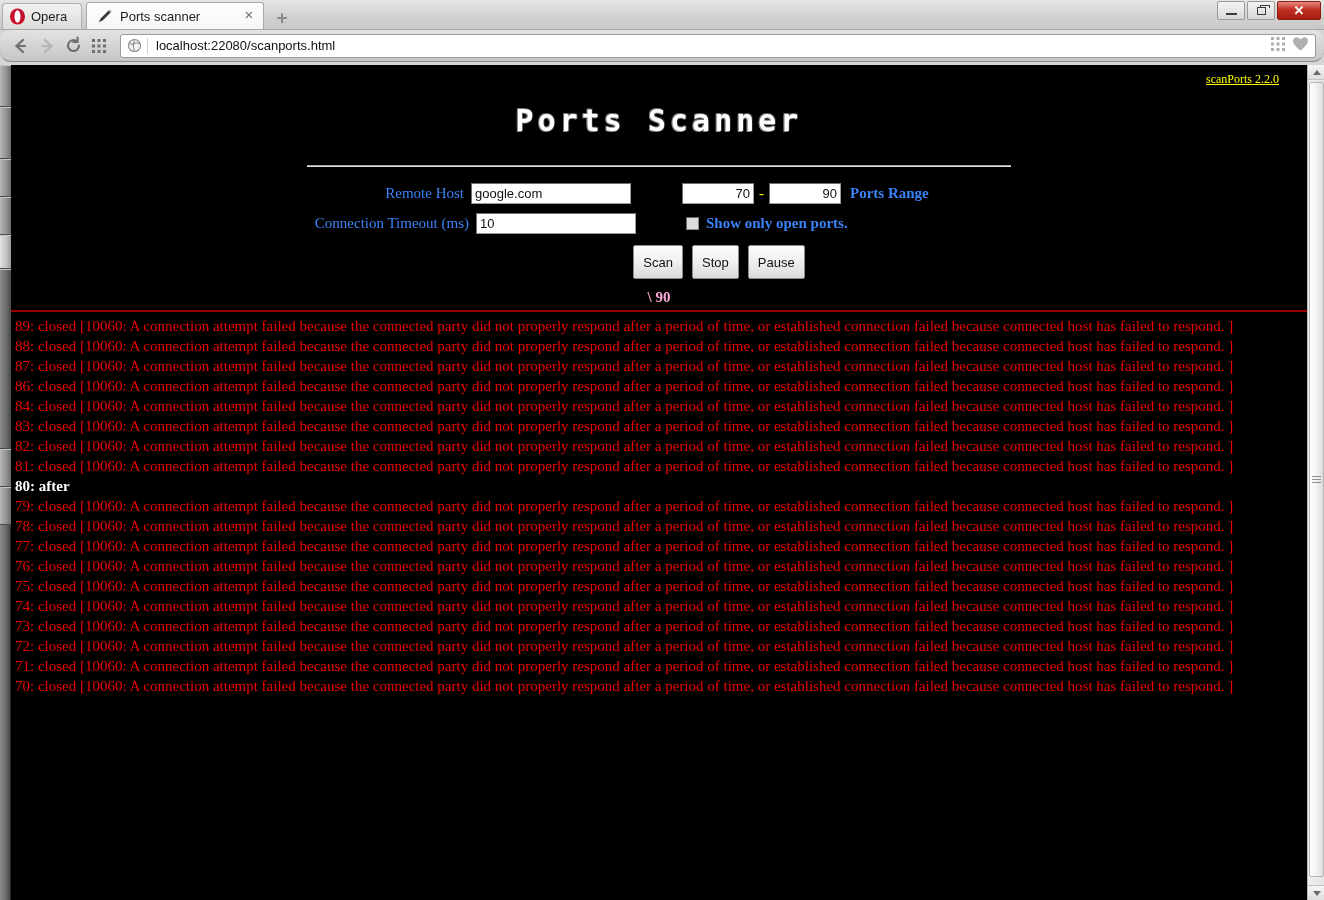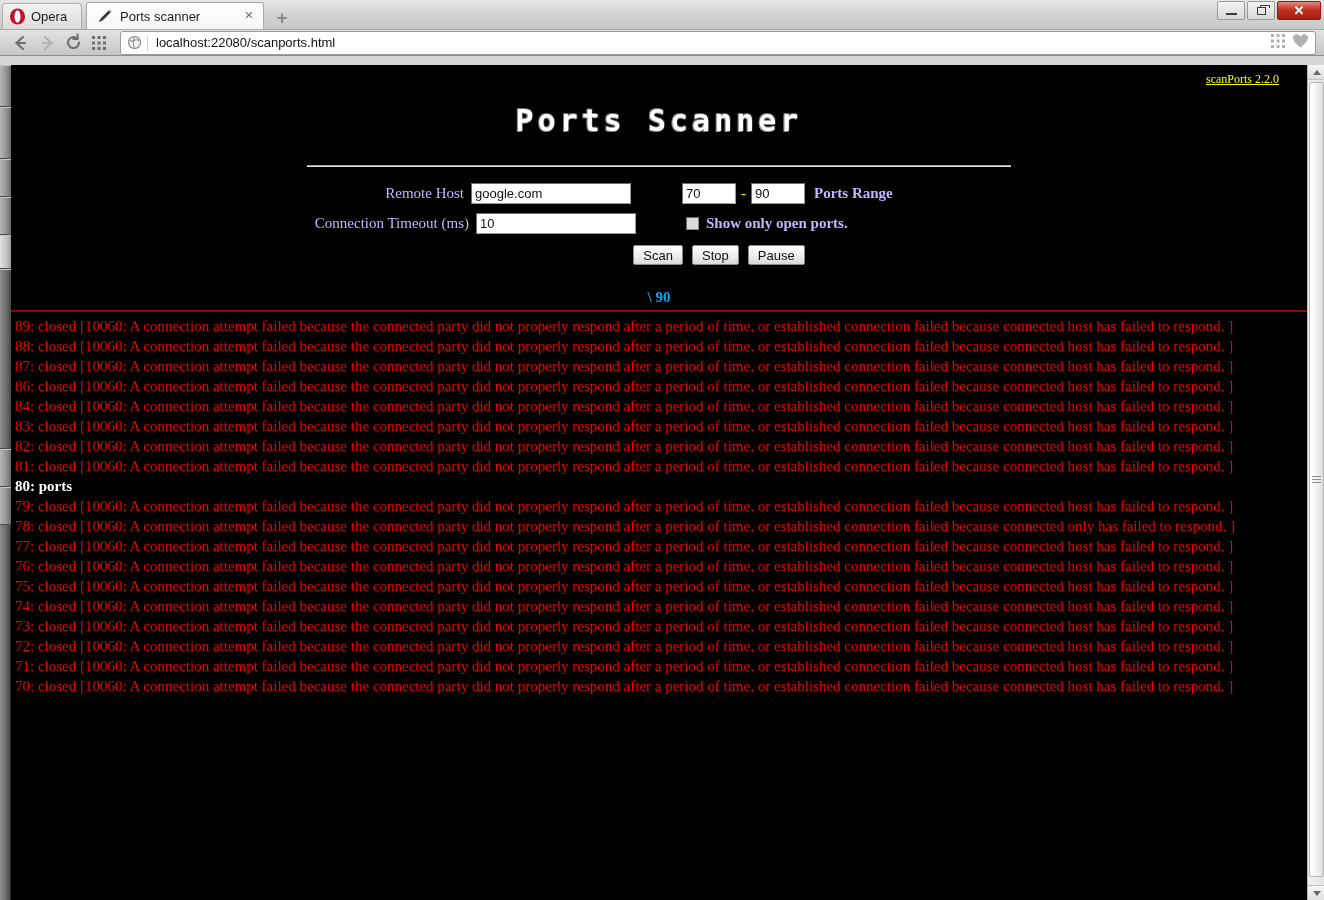--- a/index.html
+++ b/index.html
@@ -102,25 +102,26 @@
     width: 9px; height: 8px; border: 1.5px solid #3a3a3a;
     position: relative;
   }
   .maxsq:after {
     content:""; position:absolute; left: 2px; top: -3px;
     width: 8px; height: 2px; border: 1.5px solid #3a3a3a; border-bottom:none;
   }
 
   
   #navbar {
-    height: 26px;
+    height: 32px;
     background: linear-gradient(to bottom, #e3e3e1 0%, #d4d4d2 50%, #c6c6c4 100%);
     border-bottom: 1px solid #8e8e8c;
     display: flex; align-items: center;
     padding: 4px 8px;
+    border-radius: 11px;
   }
   .navbtn {
     width: 26px; height: 26px;
     display: flex; align-items: center; justify-content: center;
     color: #6f6f6d;
     flex: none;
   }
   .navbtn.disabled { color: #b4b4b2; }
   .urlbar {
     flex: 1; height: 24px;
@@ -239,21 +240,21 @@
   
   #form-area {
     margin-top: 16px;
     position: relative;
     height: 92px;
   }
   .frow { display:flex; align-items:center; }
   .lbl {
     font-family: "Liberation Serif", serif;
     font-size: 15px;
-    color: #c4b5fd;
+    color: #3b82f6;
     white-space: nowrap;
   }
   input.txt {
     font-family: "Liberation Sans", sans-serif;
     font-size: 13px;
     color: #111;
     background: #fff;
     border: 1px solid #9a9a98;
     border-top-color:#6e6e6c;
     border-left-color:#6e6e6c;
@@ -272,21 +273,21 @@
     position:absolute; left: 5px; top: 30px;
     width: 620px;
     justify-content: flex-end;
   }
   #timeout-row .lbl { margin-right: 7px; }
   #timeout-input { width: 160px; }
   #ports-row {
     position:absolute; left: 671px; top: 0;
     display:flex; align-items:center;
   }
-  #port-from, #port-to { width: 54px; }
+  #port-from, #port-to { width: 72px; text-align: right; }
   .dash { color:#ffff00; font-family:"Liberation Serif",serif; font-size:15px; margin: 0 5px; }
   #ports-range-label { margin-left: 9px; font-weight: bold; }
   #openonly-row {
     position:absolute; left: 675px; top: 32px;
     display:flex; align-items:center;
   }
   #openonly-check {
     width: 13px; height: 13px;
     background: #dcdcda;
     border: 1px solid #8a8a88;
@@ -301,34 +302,34 @@
     display:flex; justify-content:center; gap: 9px;
     padding-left: 120px;
   }
   button.btn {
     font-family: "Liberation Sans", sans-serif;
     font-size: 13px;
     color: #111;
     background: linear-gradient(to bottom, #fdfdfb 0%, #efefed 50%, #dadad8 100%);
     border: 1px solid #8c8c8a;
     border-radius: 2px;
-    height: 20px;
+    height: 34px;
     min-width: 44px;
     padding: 0 9px;
     cursor: pointer;
   }
 
   
   #progress-text {
     margin-top: 14px;
     text-align: center;
     font-family: "Liberation Serif", serif;
     font-size: 15px;
     font-weight: bold;
-    color: #0ea5e9;
+    color: #f9a8d4;
     height: 18px;
   }
   #progress-rule {
     width: 1296px;
     height: 2px;
     background: #990000;
     margin-top: 3px;
   }
 
   
@@ -512,23 +513,23 @@
 
       <div id="log">
           <div class="logline closed">89: closed [10060: A connection attempt failed because the connected party did not properly respond after a period of time, or established connection failed because connected host has failed to respond. ]</div>
           <div class="logline closed">88: closed [10060: A connection attempt failed because the connected party did not properly respond after a period of time, or established connection failed because connected host has failed to respond. ]</div>
           <div class="logline closed">87: closed [10060: A connection attempt failed because the connected party did not properly respond after a period of time, or established connection failed because connected host has failed to respond. ]</div>
           <div class="logline closed">86: closed [10060: A connection attempt failed because the connected party did not properly respond after a period of time, or established connection failed because connected host has failed to respond. ]</div>
           <div class="logline closed">84: closed [10060: A connection attempt failed because the connected party did not properly respond after a period of time, or established connection failed because connected host has failed to respond. ]</div>
           <div class="logline closed">83: closed [10060: A connection attempt failed because the connected party did not properly respond after a period of time, or established connection failed because connected host has failed to respond. ]</div>
           <div class="logline closed">82: closed [10060: A connection attempt failed because the connected party did not properly respond after a period of time, or established connection failed because connected host has failed to respond. ]</div>
           <div class="logline closed">81: closed [10060: A connection attempt failed because the connected party did not properly respond after a period of time, or established connection failed because connected host has failed to respond. ]</div>
-          <div class="logline open">80: ports</div>
+          <div class="logline open">80: after</div>
           <div class="logline closed">79: closed [10060: A connection attempt failed because the connected party did not properly respond after a period of time, or established connection failed because connected host has failed to respond. ]</div>
-          <div class="logline closed">78: closed [10060: A connection attempt failed because the connected party did not properly respond after a period of time, or established connection failed because connected only has failed to respond. ]</div>
+          <div class="logline closed">78: closed [10060: A connection attempt failed because the connected party did not properly respond after a period of time, or established connection failed because connected host has failed to respond. ]</div>
           <div class="logline closed">77: closed [10060: A connection attempt failed because the connected party did not properly respond after a period of time, or established connection failed because connected host has failed to respond. ]</div>
           <div class="logline closed">76: closed [10060: A connection attempt failed because the connected party did not properly respond after a period of time, or established connection failed because connected host has failed to respond. ]</div>
           <div class="logline closed">75: closed [10060: A connection attempt failed because the connected party did not properly respond after a period of time, or established connection failed because connected host has failed to respond. ]</div>
           <div class="logline closed">74: closed [10060: A connection attempt failed because the connected party did not properly respond after a period of time, or established connection failed because connected host has failed to respond. ]</div>
           <div class="logline closed">73: closed [10060: A connection attempt failed because the connected party did not properly respond after a period of time, or established connection failed because connected host has failed to respond. ]</div>
           <div class="logline closed">72: closed [10060: A connection attempt failed because the connected party did not properly respond after a period of time, or established connection failed because connected host has failed to respond. ]</div>
           <div class="logline closed">71: closed [10060: A connection attempt failed because the connected party did not properly respond after a period of time, or established connection failed because connected host has failed to respond. ]</div>
           <div class="logline closed">70: closed [10060: A connection attempt failed because the connected party did not properly respond after a period of time, or established connection failed because connected host has failed to respond. ]</div>
         </div>
     </div>

